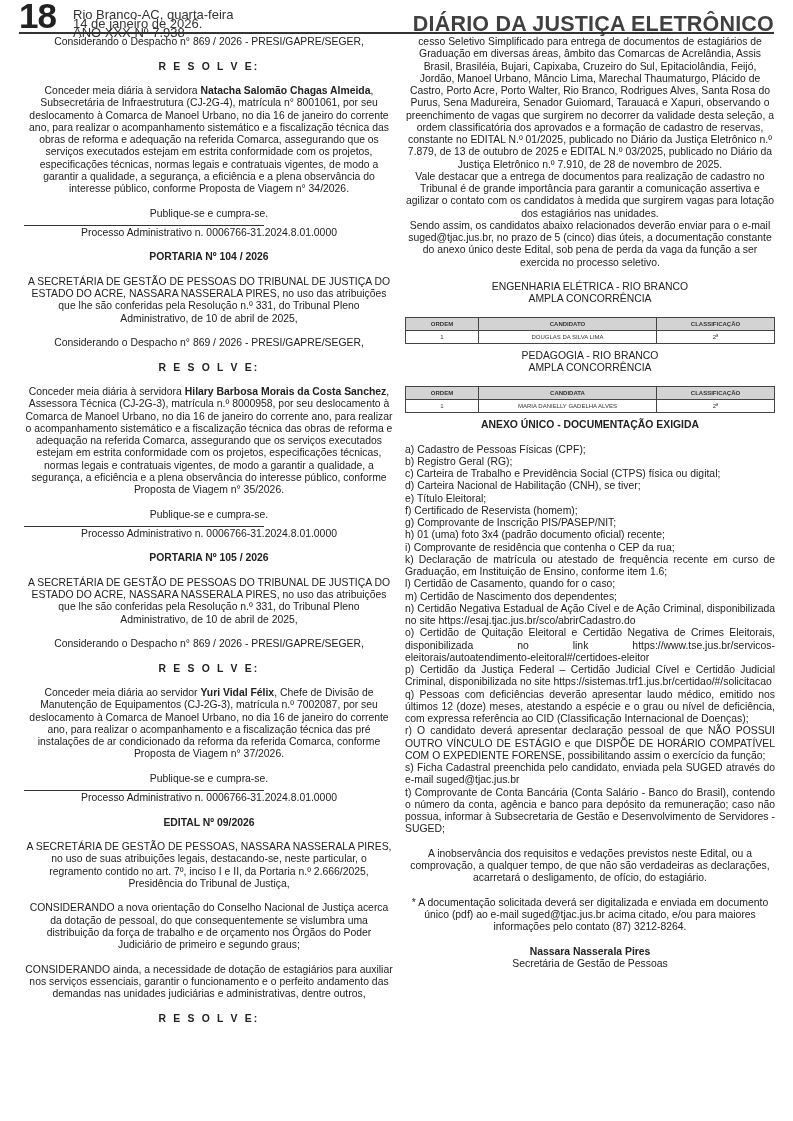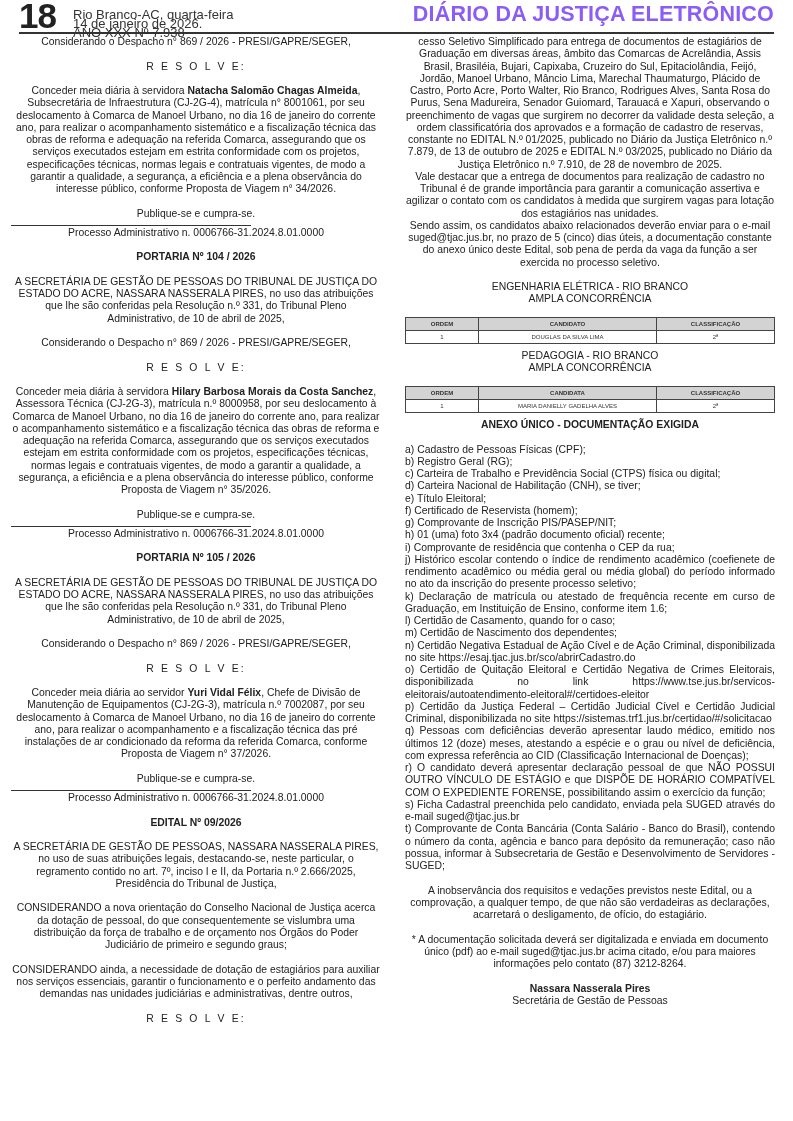--- a/index.html
+++ b/index.html
@@ -2,30 +2,30 @@
 <html><head>
 <meta charset="utf-8">
 <style>
   * { box-sizing: border-box; margin: 0; padding: 0; }
   html, body { width: 793px; height: 1121px; background: #ffffff; overflow: hidden; }
   body { font-family: "Liberation Sans", sans-serif; color: #222222; position: relative; }
 
   .header { position: absolute; left: 0; top: 0; width: 793px; height: 34px; padding-left: 24px; }
   .page-num { position: absolute; left: 19px; top: -4px; font-size: 35px; font-weight: bold; color: #222; letter-spacing: -1px; }
   .meta { position: absolute; left: 73px; top: 10px; font-size: 13px; line-height: 9px; color: #333; }
-  .masthead { position: absolute; right: 19px; top: 2px; font-size: 21.5px; font-weight: bold; color: #8b5cf6; letter-spacing: 0.2px; }
+  .masthead { position: absolute; right: 19px; top: 12px; font-size: 21.5px; font-weight: bold; color: #404040; letter-spacing: 0.2px; }
   .rule { position: absolute; left: 19px; right: 19px; top: 32px; height: 1.5px; background: #333; }
 
   .col { position: absolute; top: 36px; width: 370px; font-size: 10.4px; line-height: 12.25px; text-align: justify; }
-  .col.left { left: 11px; }
+  .col.left { left: 24px; }
   .col.right { left: 405px; }
   .col p { margin: 0; text-align: center; }
   .gap { height: 12.25px; }
   .bold { font-weight: bold; margin-top: 16px; }
-  .resolve { font-weight: normal; letter-spacing: 2.2px; }
+  .resolve { font-weight: bold; letter-spacing: 2.2px; }
   .sigline { width: 240px; border-bottom: 1px solid #333; height: 6px; margin-bottom: 1px; }
   .heading { font-weight: bold; }
   .left-align { text-align: left; }
 
   table.result { width: 370px; border-collapse: collapse; font-size: 6px; margin-top: 11px; margin-bottom: 6px; }
   table.result th, table.result td { border: 1px solid #444; text-align: center; height: 10.5px; padding: 0; color: #333; }
   table.result th { background: #d3d3d3; font-weight: bold; }
   table.result .c1 { width: 73px; }
   table.result .c3 { width: 118px; }
 
@@ -144,21 +144,20 @@
   <div class="list">
     <p>a) Cadastro de Pessoas Físicas (CPF);</p>
     <p>b) Registro Geral (RG);</p>
     <p>c) Carteira de Trabalho e Previdência Social (CTPS) física ou digital;</p>
     <p>d) Carteira Nacional de Habilitação (CNH), se tiver;</p>
     <p>e) Título Eleitoral;</p>
     <p>f) Certificado de Reservista (homem);</p>
     <p>g) Comprovante de Inscrição PIS/PASEP/NIT;</p>
     <p>h) 01 (uma) foto 3x4 (padrão documento oficial) recente;</p>
     <p>i) Comprovante de residência que contenha o CEP da rua;</p>
-    <p>j) Histórico escolar contendo o índice de rendimento acadêmico (coefienete de rendimento acadêmico ou média geral ou média global) do período informado no ato da inscrição do presente processo seletivo;</p>
     <p>k) Declaração de matrícula ou atestado de frequência recente em curso de Graduação, em Instituição de Ensino, conforme item 1.6;</p>
     <p>l) Certidão de Casamento, quando for o caso;</p>
     <p>m) Certidão de Nascimento dos dependentes;</p>
     <p>n) Certidão Negativa Estadual de Ação Cível e de Ação Criminal, disponibilizada no site https://esaj.tjac.jus.br/sco/abrirCadastro.do</p>
     <p>o) Certidão de Quitação Eleitoral e Certidão Negativa de Crimes Eleitorais, disponibilizada no link https://www.tse.jus.br/servicos-eleitorais/autoatendimento-eleitoral#/certidoes-eleitor</p>
     <p>p) Certidão da Justiça Federal – Certidão Judicial Cível e Certidão Judicial Criminal, disponibilizada no site https://sistemas.trf1.jus.br/certidao/#/solicitacao</p>
     <p>q) Pessoas com deficiências deverão apresentar laudo médico, emitido nos últimos 12 (doze) meses, atestando a espécie e o grau ou nível de deficiência, com expressa referência ao CID (Classificação Internacional de Doenças);</p>
     <p>r) O candidato deverá apresentar declaração pessoal de que NÃO POSSUI OUTRO VÍNCULO DE ESTÁGIO e que DISPÕE DE HORÁRIO COMPATÍVEL COM O EXPEDIENTE FORENSE, possibilitando assim o exercício da função;</p>
     <p>s) Ficha Cadastral preenchida pelo candidato, enviada pela SUGED através do e-mail suged@tjac.jus.br</p>
     <p>t) Comprovante de Conta Bancária (Conta Salário - Banco do Brasil), contendo o número da conta, agência e banco para depósito da remuneração; caso não possua, informar à Subsecretaria de Gestão e Desenvolvimento de Servidores - SUGED;</p>

